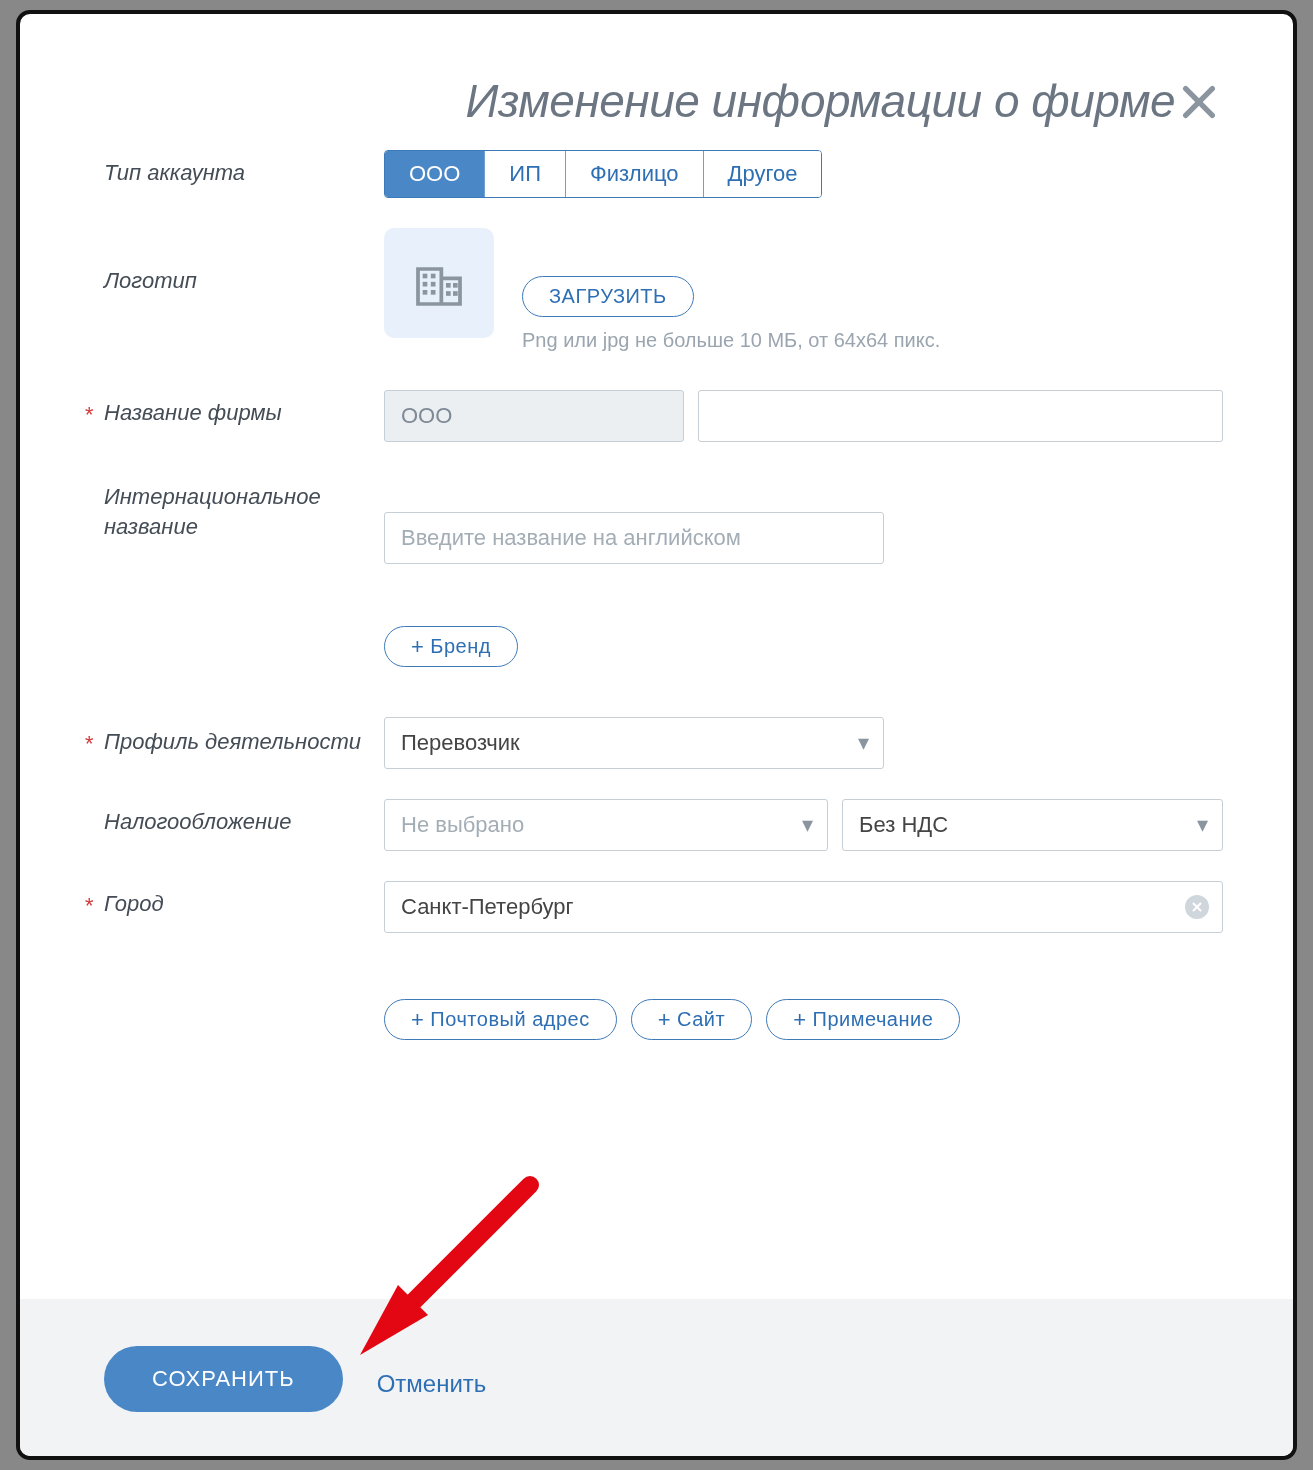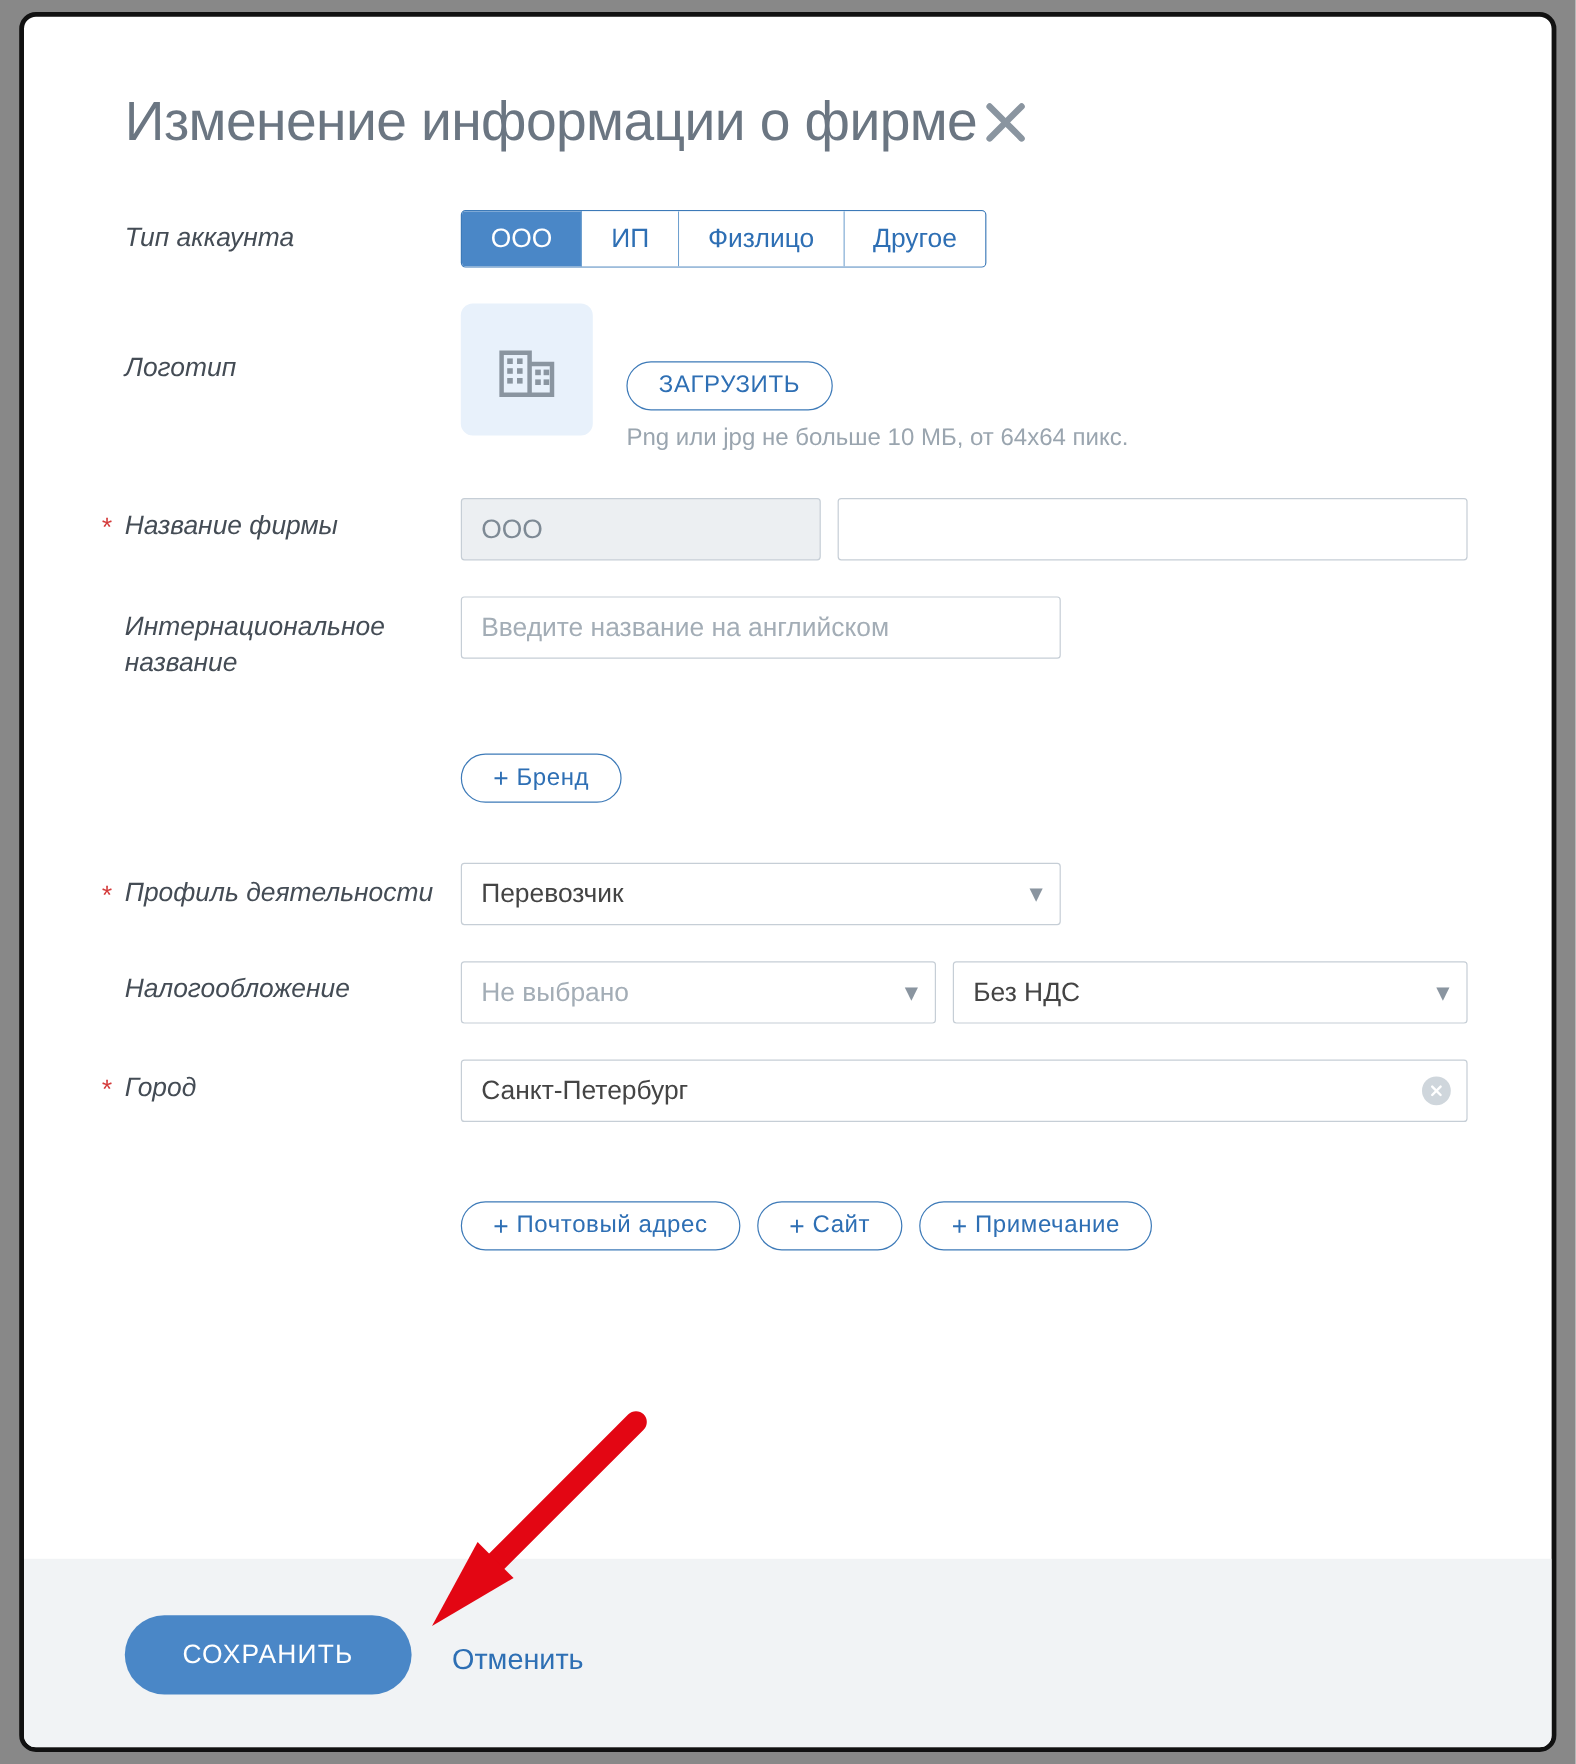--- a/index.html
+++ b/index.html
@@ -20,23 +20,24 @@
     display: flex;
     flex-direction: column;
     overflow: hidden;
   }
   .modal-body {
     padding: 60px 70px 40px 84px;
     flex: 1;
   }
   .modal-header {
     display: flex;
-    justify-content: flex-start;
+    justify-content: flex-end;
     align-items: flex-start;
-    margin-bottom: 44px;
+    margin-bottom: 20px;
+    font-style: italic;
   }
   .title {
     font-size: 46px;
     font-weight: 400;
     color: #6b7682;
     letter-spacing: -0.5px;
   }
   .close-btn {
     color: #8a95a0;
     cursor: pointer;
@@ -124,21 +125,21 @@
     height: 52px;
     padding: 0 16px;
     font-size: 22px;
     color: #444;
     background: #fff;
     width: 100%;
   }
   .text-input::placeholder { color: #a3adb6; }
   .text-input.readonly { background: #eceff2; color: #7e8a95; }
   .prefix-input { width: 300px; flex-shrink: 0; }
-  .intl-input { width: 500px; }
+  .intl-input { width: 500px; margin-top: 40px; }
 
   .subtext { color: #9aa5af; font-size: 20px; margin-top: 14px; line-height: 1.45; max-width: 560px; }
 
   .pill-row { display: flex; gap: 14px; }
   .pill-icon { font-size: 22px; font-weight: 300; line-height: 1; }
 
   
   .select {
     position: relative;
     border: 1px solid #c6ced6;
@@ -151,21 +152,21 @@
     color: #444;
     cursor: pointer;
   }
   .select.placeholder { color: #a3adb6; }
   .select .caret {
     position: absolute; right: 14px; top: 50%; transform: translateY(-50%);
     color: #8a95a0;
   }
   .sel-row { display: flex; gap: 14px; }
   .sel-profile { width: 500px; }
-  .sel-tax1 { width: 396px; text-align: center; }
+  .sel-tax1 { width: 444px; text-align: center; }
   .sel-tax2 { flex: 1; }
 
   
   .city-wrap { position: relative; }
   .city-wrap .clear-x {
     position: absolute; right: 14px; top: 50%; transform: translateY(-50%);
     width: 24px; height: 24px; border-radius: 50%;
     background: #cfd6dc; color: #fff;
     display: flex; align-items: center; justify-content: center;
     font-size: 16px; cursor: pointer;

